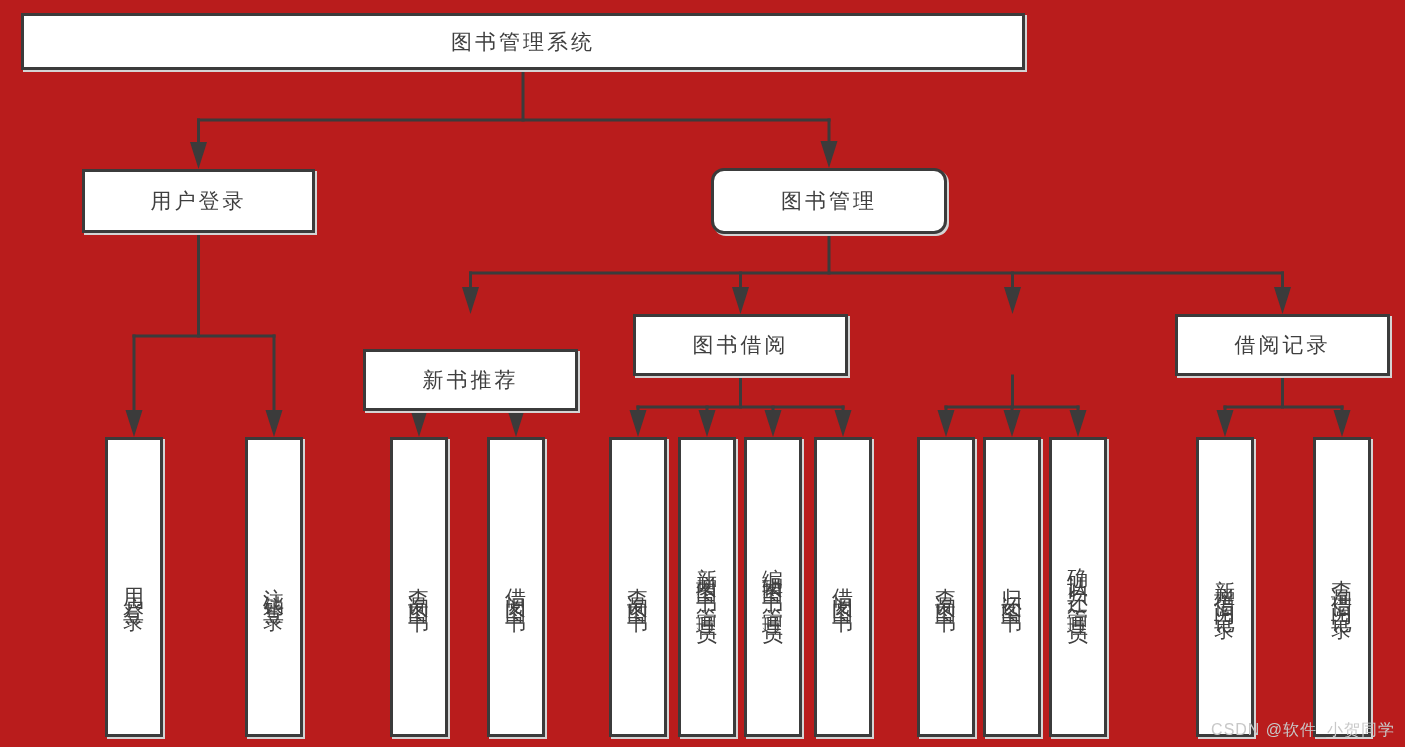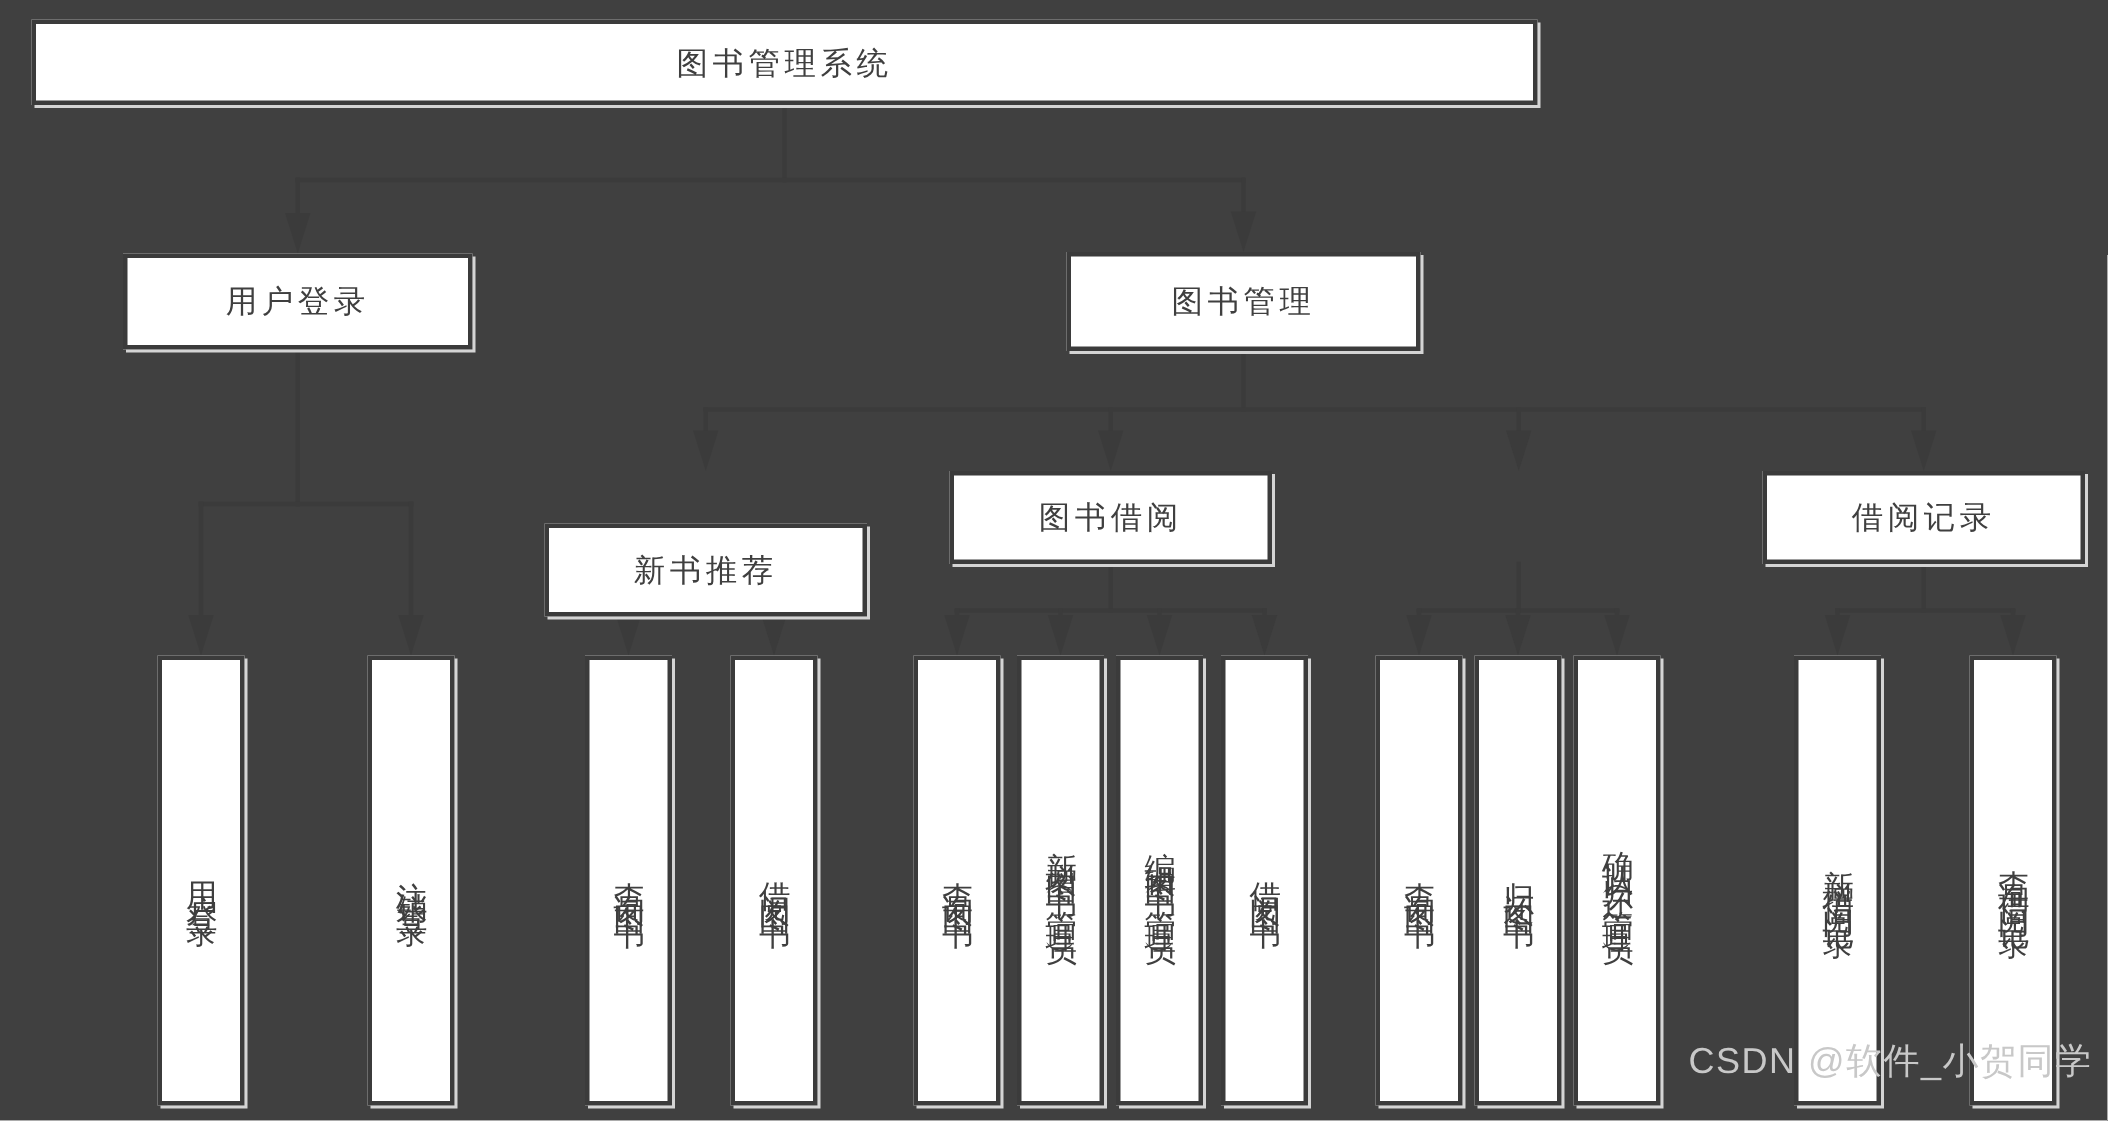--- a/index.html
+++ b/index.html
@@ -1,20 +1,20 @@
 <!DOCTYPE html>
 <html><head>
 <meta charset="utf-8">
 <style>
   html,body{margin:0;padding:0;background:#ffffff;}
   .canvas{
     position:relative;
     width:1405px;
     height:747px;
-    background:#404040;
+    background:#b91c1c;
     font-family:"Liberation Sans","DejaVu Sans",sans-serif;
     overflow:hidden;
   }
   .connectors{
     position:absolute;
     left:0;top:0;
     z-index:1;
   }
   .node{
     position:absolute;
@@ -44,22 +44,22 @@
     font-size:21px;
     z-index:2;
     writing-mode:vertical-rl;
     text-orientation:mixed;
     letter-spacing:8px;
     line-height:1;
   }
   .watermark{
     position:absolute;
     right:10px;
-    bottom:24px;
-    font-size:24px;
+    bottom:6px;
+    font-size:16px;
     color:#c8c8c8;
     letter-spacing:1px;
     z-index:3;
     white-space:nowrap;
   }
 </style>
 </head>
 <body>
 
 <div class="canvas">
@@ -126,21 +126,21 @@
       <polygon points="1003.5,410 1020.5,410 1012,437"></polygon>
       <polygon points="1069.5,410 1086.5,410 1078,437"></polygon>
       <polygon points="1216.5,410 1233.5,410 1225,437"></polygon>
       <polygon points="1333.5,410 1350.5,410 1342,437"></polygon>
     </g>
   </svg>
 
   <div class="node" style="left:21px;top:13px;width:1004px;height:57px;">图书管理系统</div>
 
   <div class="node" style="left:82px;top:169px;width:233px;height:64px;">用户登录</div>
-  <div class="node" style="left:711px;top:168px;width:236px;height:66px;">图书管理</div>
+  <div class="node" style="left:711px;top:168px;width:236px;height:66px;border-radius:13px;">图书管理</div>
 
   <div class="node" style="left:363px;top:314px;width:215px;height:62px;margin-top:35px;">新书推荐</div>
   <div class="node" style="left:633px;top:314px;width:215px;height:62px;">图书借阅</div>
   <div class="node" style="left:1175px;top:314px;width:215px;height:62px;">借阅记录</div>
 
   <div class="vnode" style="left:105px;top:437px;width:58px;height:300px;">用户登录</div>
   <div class="vnode" style="left:245px;top:437px;width:58px;height:300px;">注销登录</div>
 
   <div class="vnode" style="left:390px;top:437px;width:58px;height:300px;">查询图书</div>
   <div class="vnode" style="left:487px;top:437px;width:58px;height:300px;">借阅图书</div>

